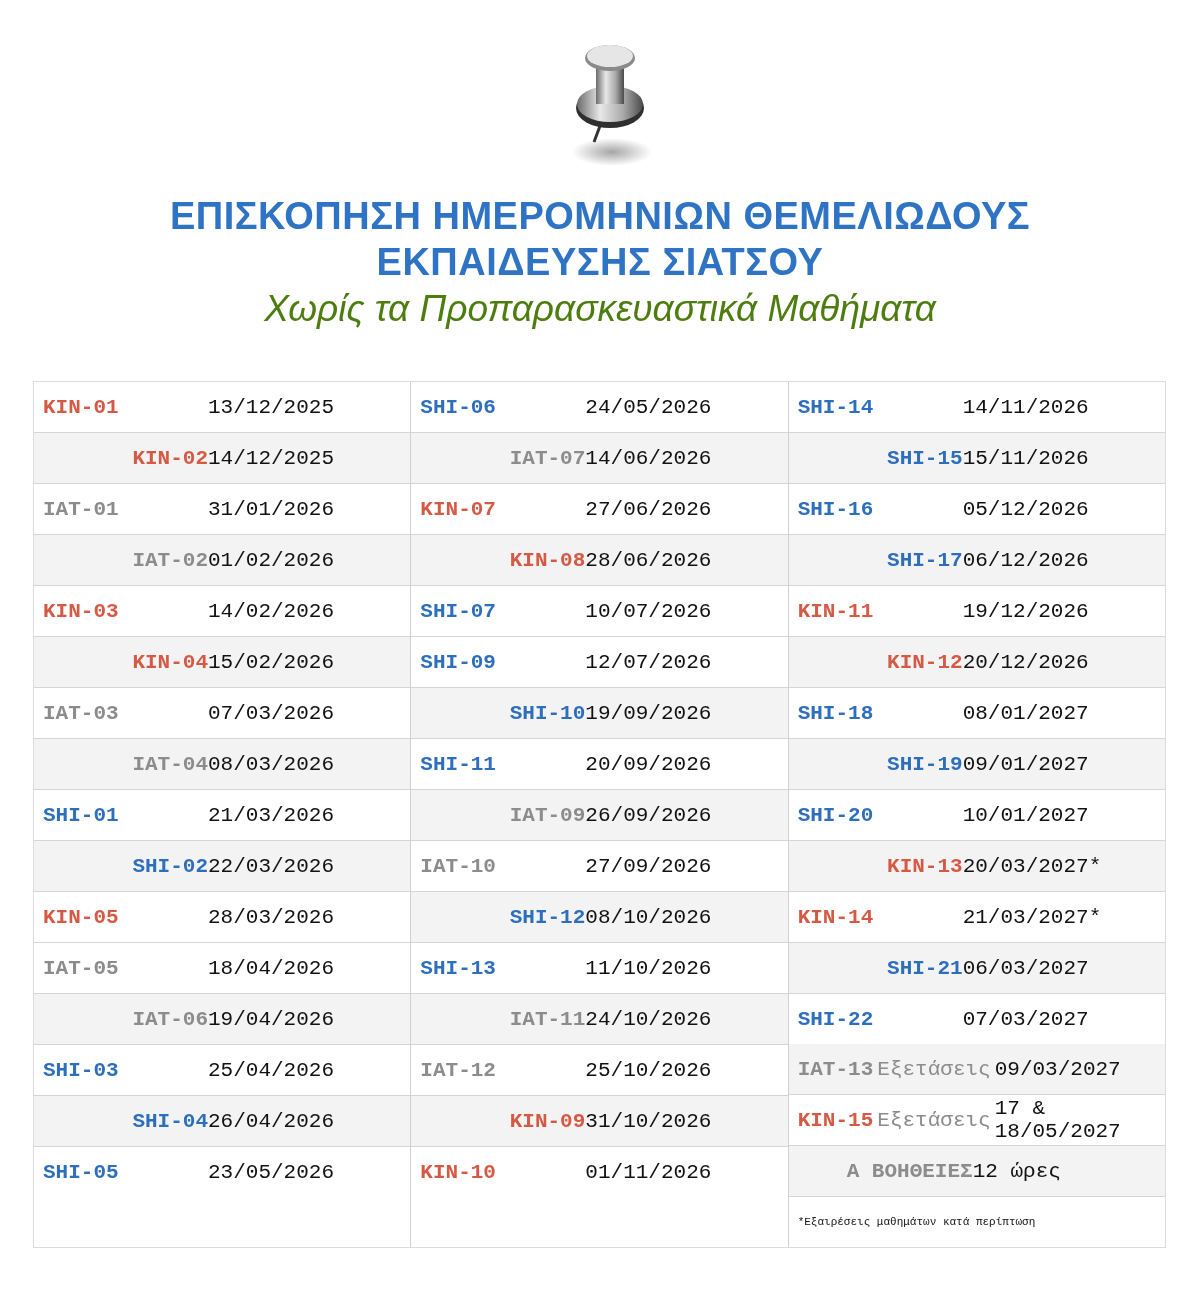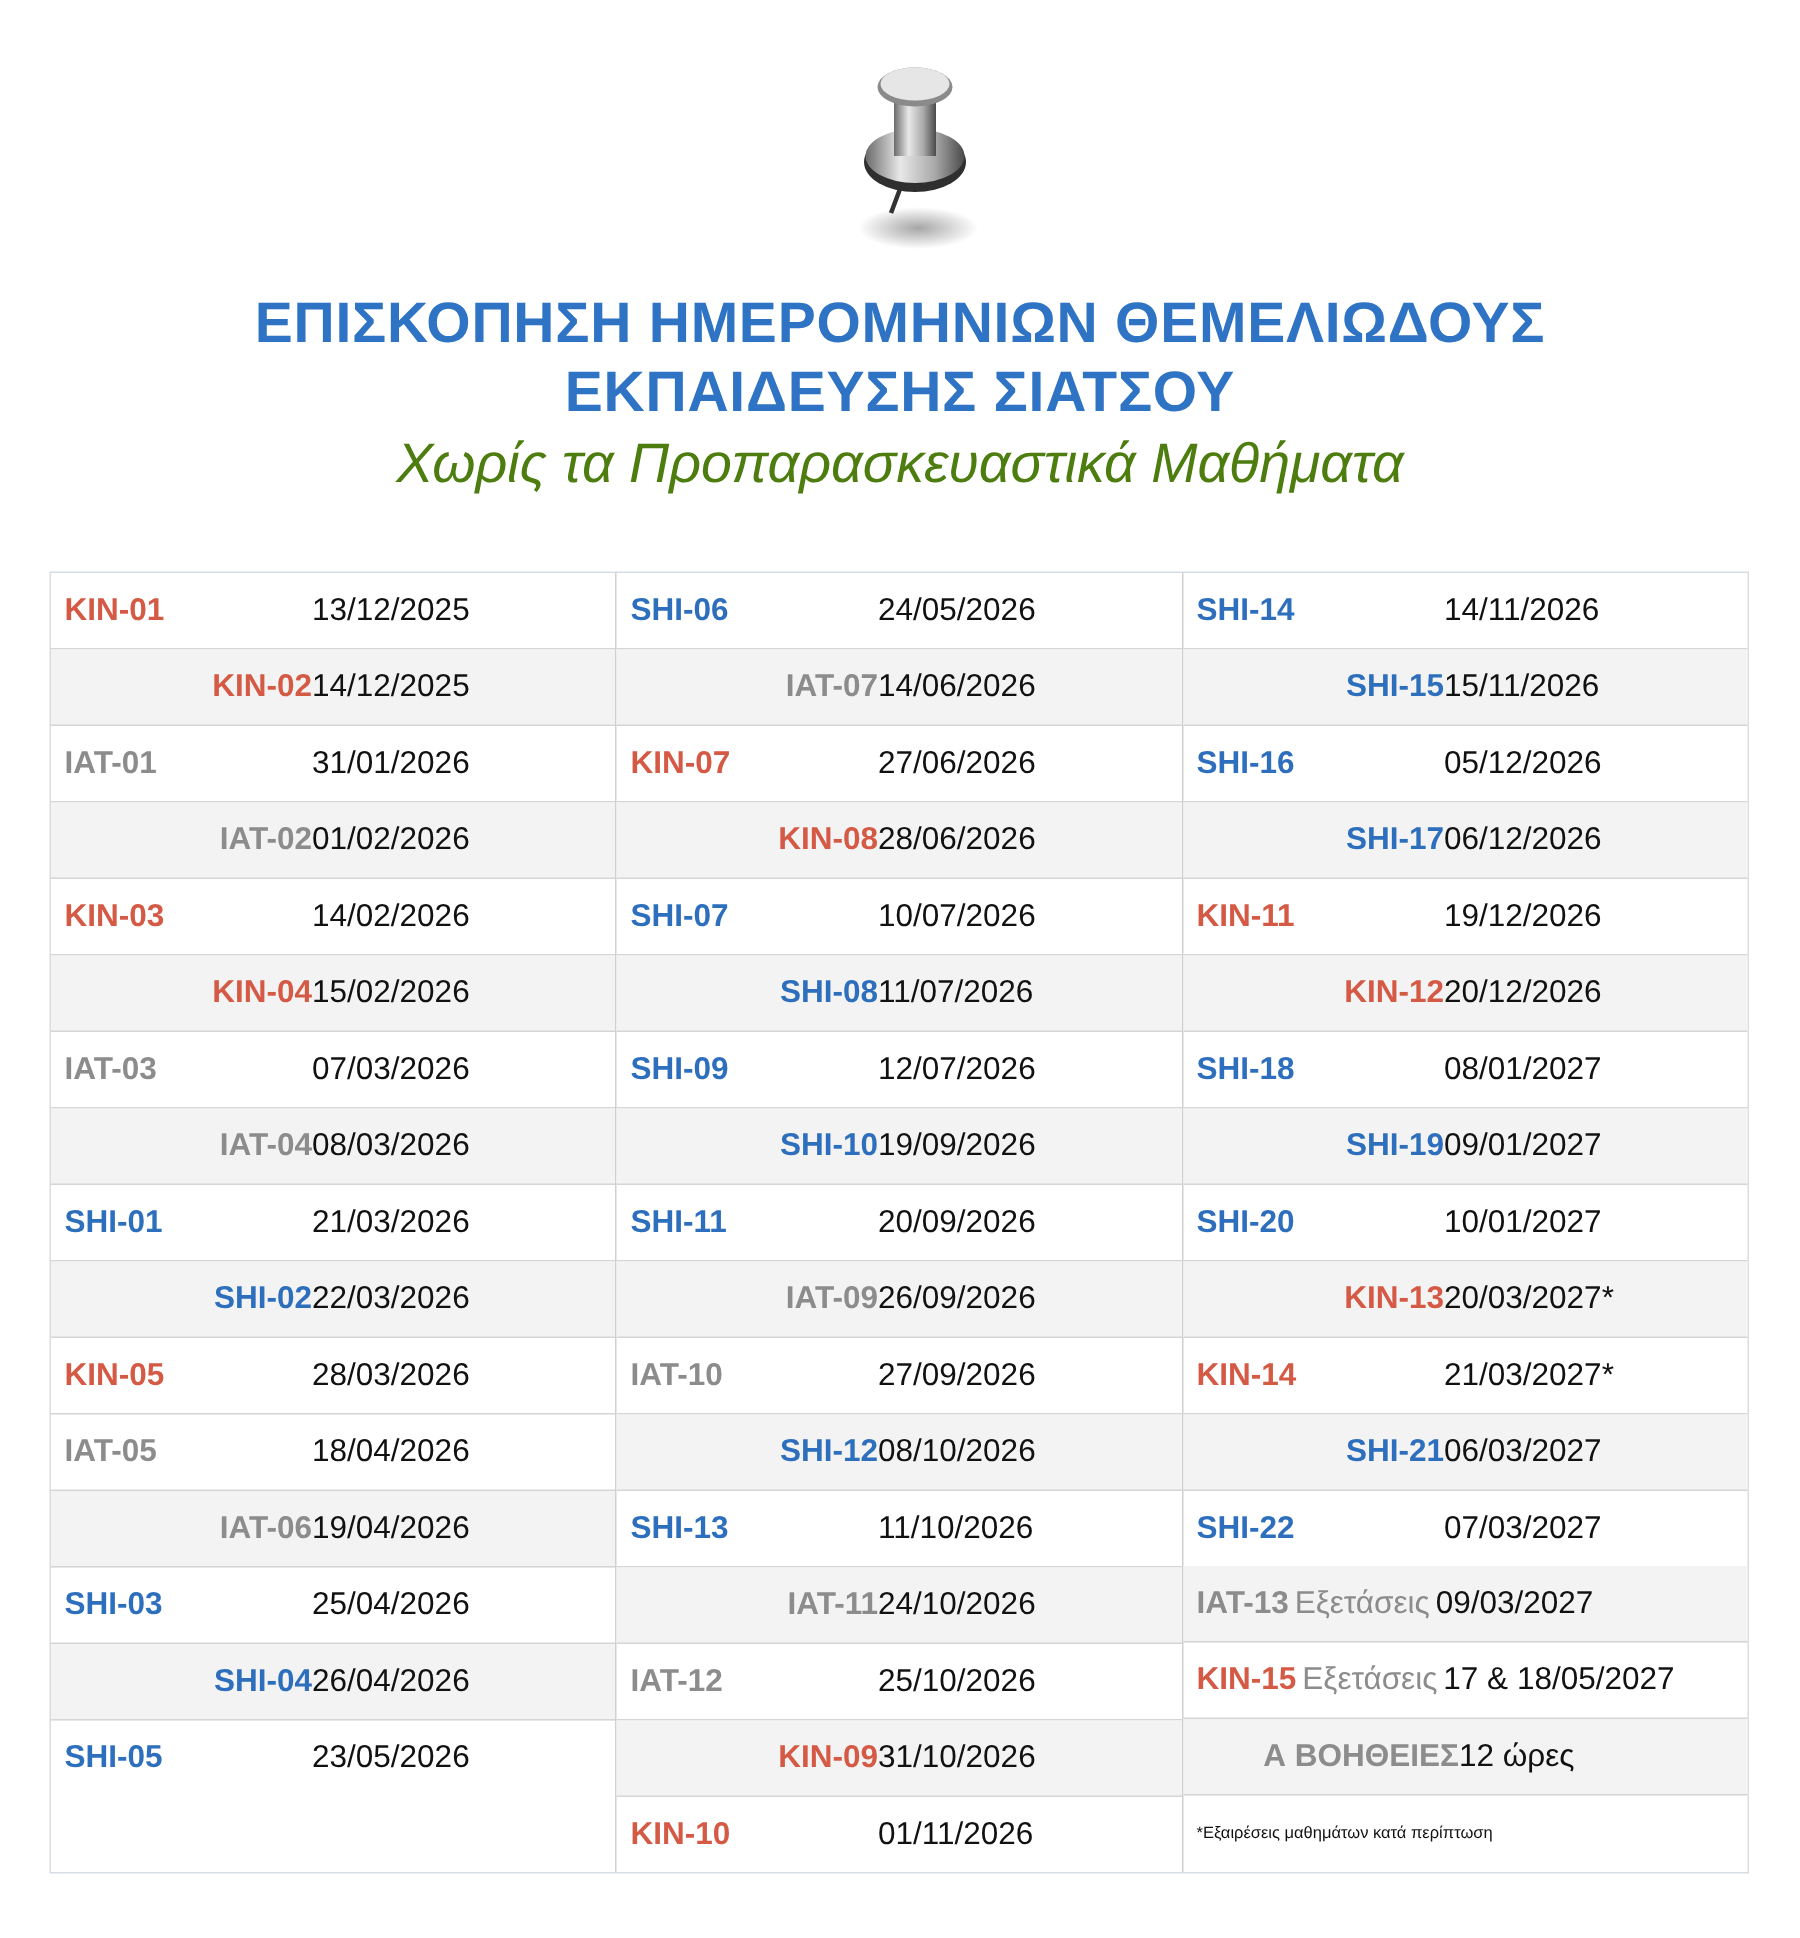--- a/index.html
+++ b/index.html
@@ -1,21 +1,21 @@
 <!DOCTYPE html>
 <html><head>
 <meta charset="utf-8">
 <style>
   html, body { margin: 0; padding: 0; background: #ffffff; }
   body { width: 1200px; height: 1292px; position: relative; font-family: "Liberation Sans", sans-serif; overflow: hidden; }
   .pin { position: absolute; left: 560px; top: 30px; width: 100px; height: 140px; }
   .titles { position: absolute; left: 0; top: 193px; width: 1200px; text-align: center; }
   .t1 { color: #2e73c4; font-weight: bold; font-size: 38px; line-height: 46px; letter-spacing: 0.5px; }
   .t2 { color: #4d7c0f; font-style: italic; font-size: 37px; line-height: 48px; margin-top: 0px; }
-  .grid { position: absolute; left: 33px; top: 381px; width: 1131px; border: 1px solid #d7dde2; display: flex; }
+  .grid { position: absolute; left: 33px; top: 381px; width: 1131px; border: 1px solid #d7dde2; display: flex; font-family: Liberation Mono, monospace; }
   .col { width: 377px; border-right: 1px solid #d0d0d0; }
   .col:last-child { border-right: none; }
   .row { height: 50px; border-bottom: 1px solid #d5d5d5; display: flex; align-items: center; font-size: 21px; }
   .col .row:last-child { border-bottom: none; }
   .row.alt { background: #f3f3f3; text-align: right; }
   .code { font-weight: bold; width: 165px; padding-left: 9px; flex-shrink: 0; }
   .date { color: #111; }
   .kin { color: #d55a45; }
   .shi { color: #2e6fbd; }
   .iat { color: #8c8c8c; }
@@ -136,24 +136,20 @@
         <span class="date">27/06/2026</span>
       </div>
       <div class="row alt">
         <span class="code kin">KIN-08</span>
         <span class="date">28/06/2026</span>
       </div>
       <div class="row">
         <span class="code shi">SHI-07</span>
         <span class="date">10/07/2026</span>
       </div>
-      <div class="row alt">
-        <span class="code shi">SHI-08</span>
-        <span class="date">11/07/2026</span>
-      </div>
       <div class="row">
         <span class="code shi">SHI-09</span>
         <span class="date">12/07/2026</span>
       </div>
       <div class="row alt">
         <span class="code shi">SHI-10</span>
         <span class="date">19/09/2026</span>
       </div>
       <div class="row">
         <span class="code shi">SHI-11</span>

